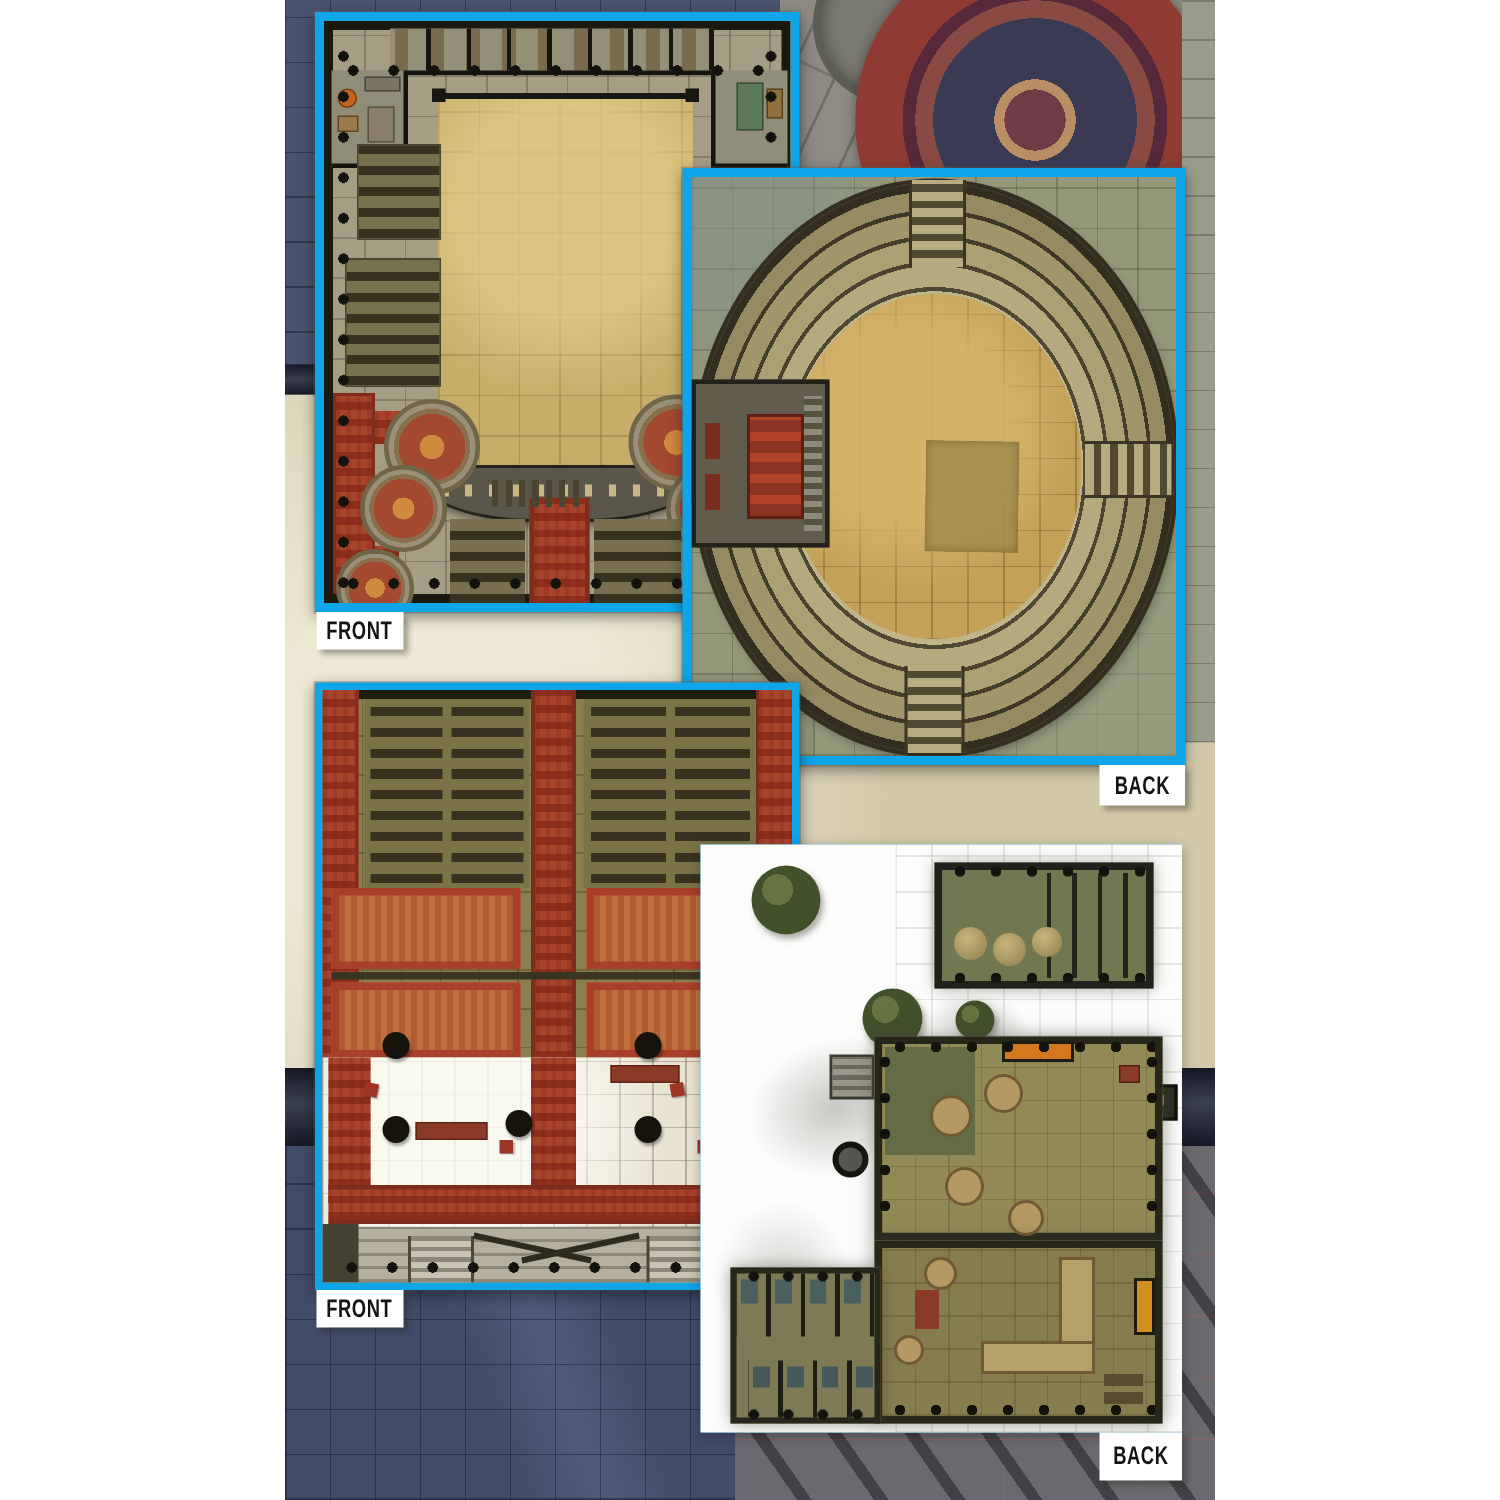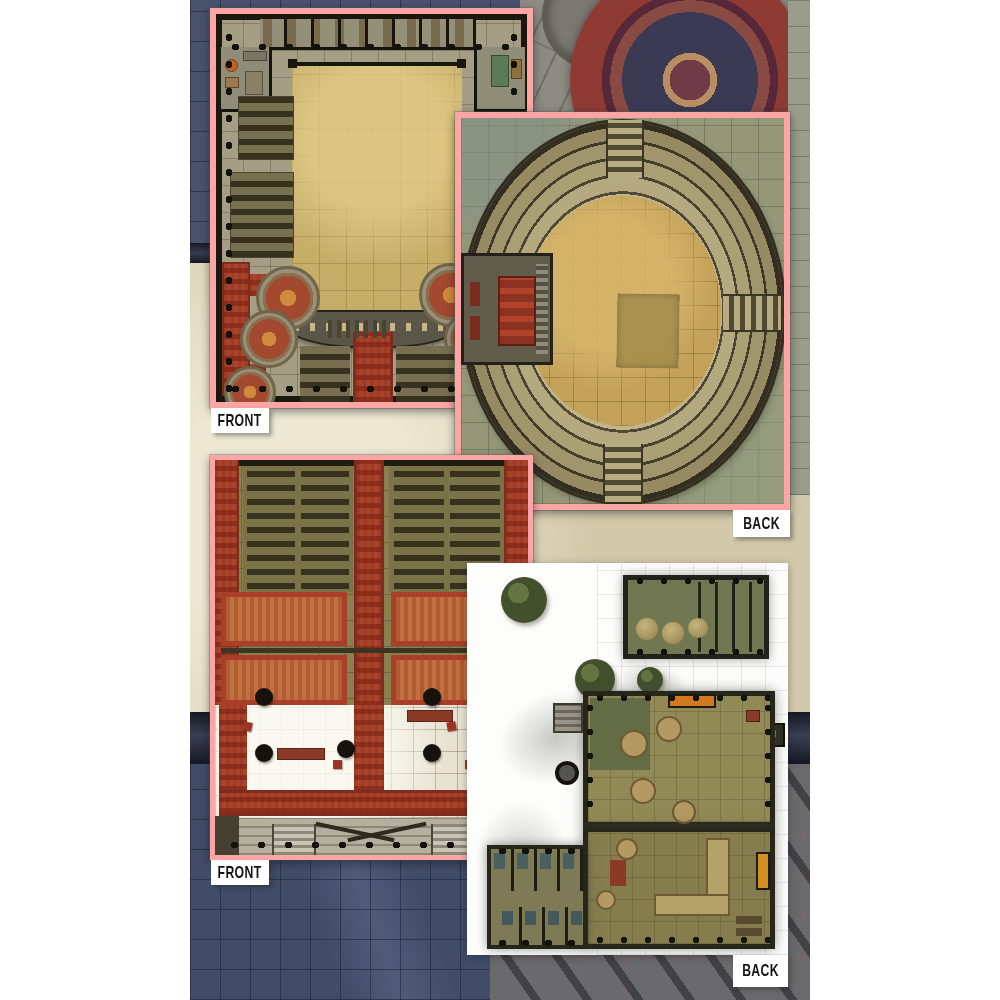--- a/index.html
+++ b/index.html
@@ -1,19 +1,19 @@
 <!DOCTYPE html>
 <html><head>
 <meta charset="utf-8">
 <style>
   html,body{margin:0;padding:0;background:#fff;}
   #stage{position:relative;width:1000px;height:1000px;background:#ffffff;overflow:hidden;
          font-family:"Liberation Sans",sans-serif;}
   #stage div{position:absolute;}
-  .panel{background:#fca5a5;box-shadow:0 3px 9px rgba(15,15,20,.5),0 0 0 1px rgba(110,110,100,.35);}
+  .panel{background:#0ea5e9;box-shadow:0 3px 9px rgba(15,15,20,.5),0 0 0 1px rgba(110,110,100,.35);}
   .inner{overflow:hidden;}
   .maplabel{background:#fff;color:#131313;display:flex;align-items:center;justify-content:center;
             font-weight:700;font-size:17px;box-shadow:3px 3px 4px rgba(40,40,35,.4);}
   .maplabel span{display:inline-block;transform:scaleX(.72);letter-spacing:.5px;white-space:nowrap;}
   .grid27{background-image:repeating-linear-gradient(0deg,rgba(20,15,5,.22) 0 1px,transparent 1px 27px),
                            repeating-linear-gradient(90deg,rgba(20,15,5,.22) 0 1px,transparent 1px 27px);}
   .grid24{background-image:repeating-linear-gradient(0deg,rgba(110,85,40,.4) 0 1px,transparent 1px 24px),
                            repeating-linear-gradient(90deg,rgba(110,85,40,.4) 0 1px,transparent 1px 24px);}
   .grid22{background-image:repeating-linear-gradient(0deg,rgba(120,110,90,.45) 0 1px,transparent 1px 22px),
                            repeating-linear-gradient(90deg,rgba(120,110,90,.45) 0 1px,transparent 1px 22px);}

